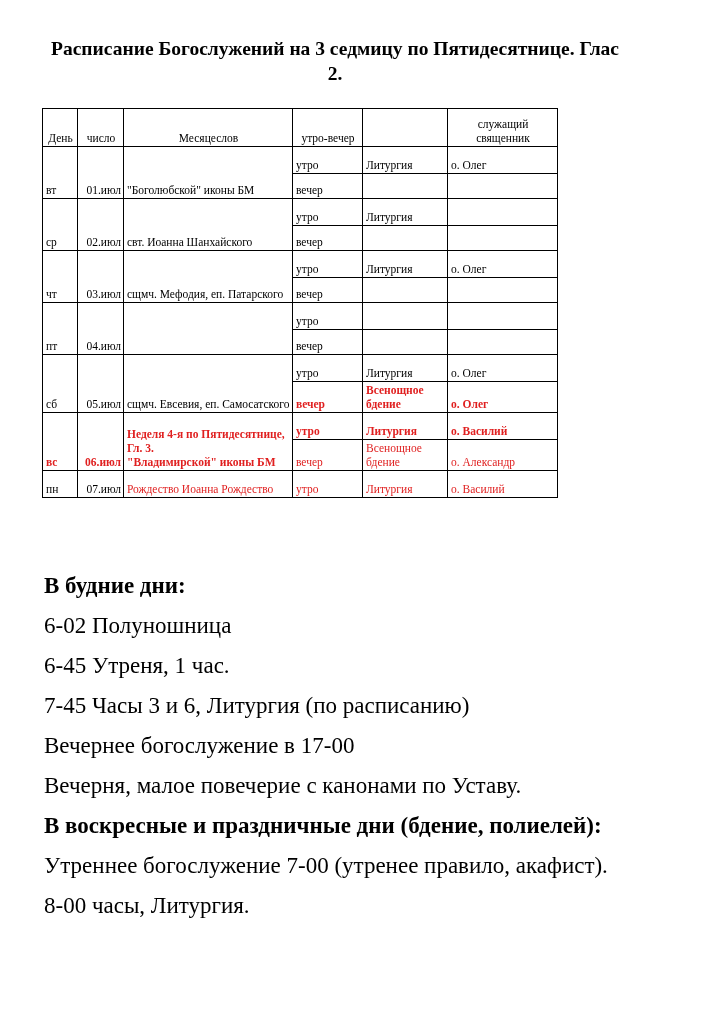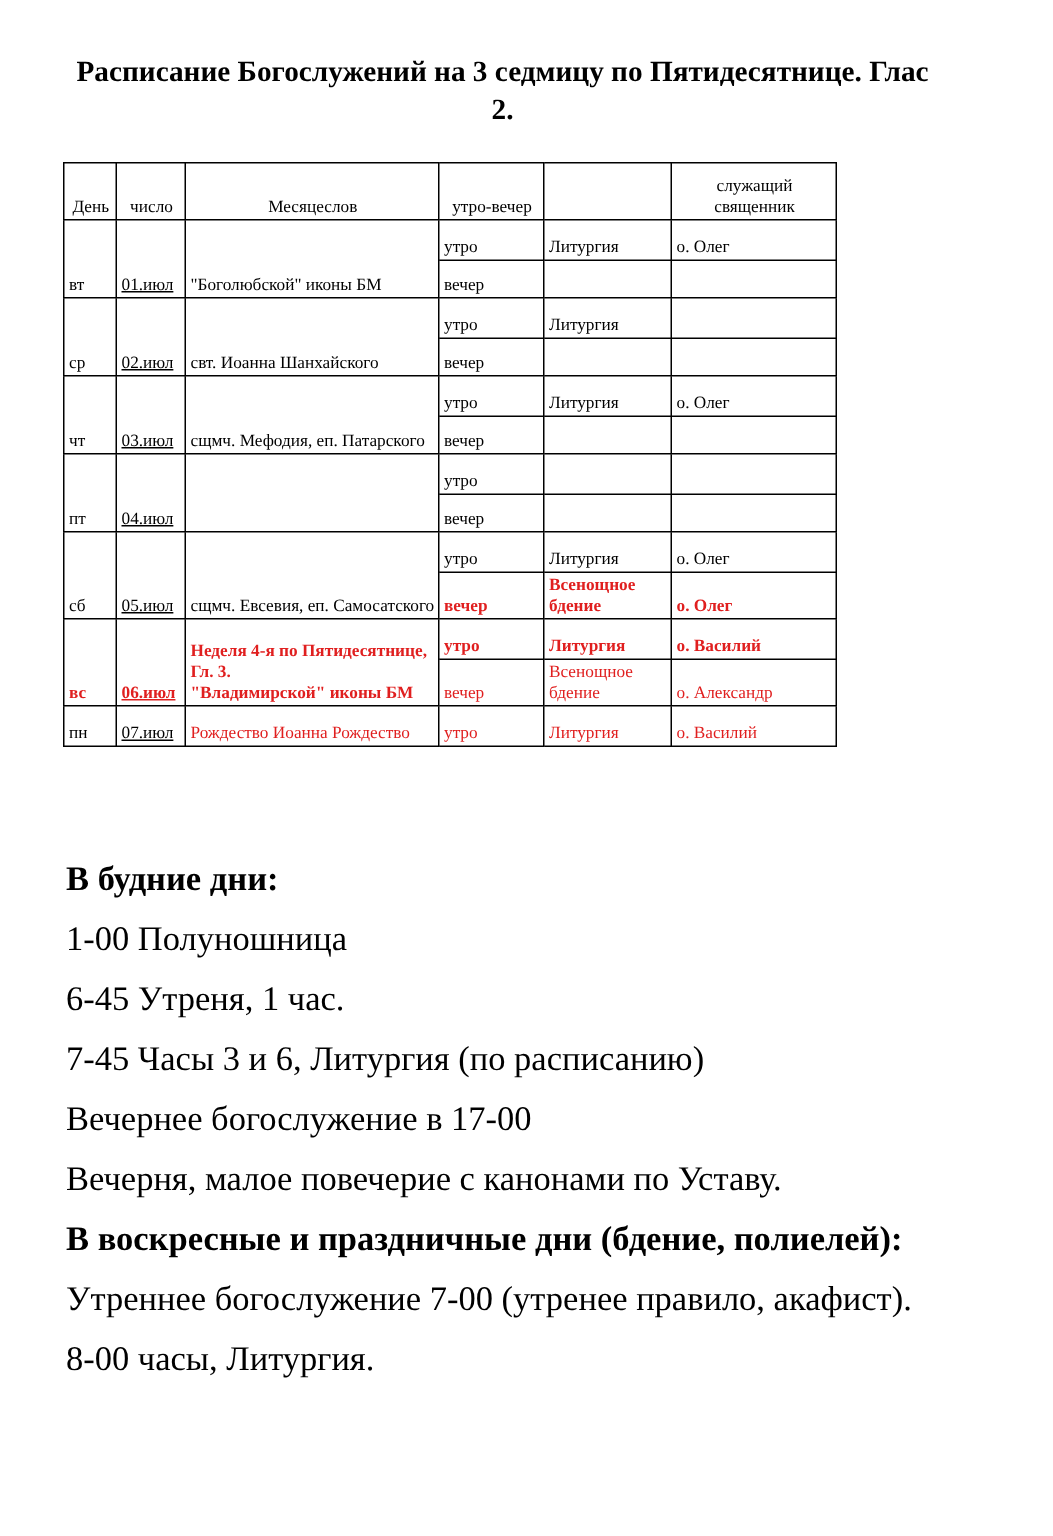--- a/index.html
+++ b/index.html
@@ -61,21 +61,21 @@
   }
   
   col.c-day   { width: 35px; }
   col.c-num   { width: 46px; }
   col.c-mes   { width: 169px; }
   col.c-uv    { width: 70px; }
   col.c-serv  { width: 85px; }
   col.c-pr    { width: 110px; }
 
   td.day      { text-align: left; }
-  td.num      { padding-right: 4px; text-decoration: underline; }
+  td.num      { text-align: right; padding-right: 4px; }
 
   
   tr.hdr td {
     vertical-align: bottom;
     height: 35px;
     text-align: center;
   }
 
   
   .h-morning  { height: 24px; }
@@ -209,21 +209,21 @@
             <td class="h-morning" style="color: rgb(224, 31, 31);">утро</td>
             <td style="color: rgb(224, 31, 31);">Литургия</td>
             <td style="color: rgb(224, 31, 31);">о. Василий</td>
           </tr>
         </tbody>
     </table>
   </div>
 
   <div class="notes">
     <p class="head">В будние дни:</p>
-    <p>1-00 Полуношница</p>
+    <p>6-02 Полуношница</p>
     <p>6-45 Утреня, 1 час.</p>
     <p>7-45 Часы 3 и 6, Литургия (по расписанию)</p>
     <p>Вечернее богослужение в 17-00</p>
     <p>Вечерня, малое повечерие с канонами по Уставу.</p>
     <p class="head">В воскресные и праздничные дни (бдение, полиелей):</p>
     <p>Утреннее богослужение 7-00 (утренее правило, акафист).</p>
     <p>8-00 часы, Литургия.</p>
   </div>
 
 </div>

